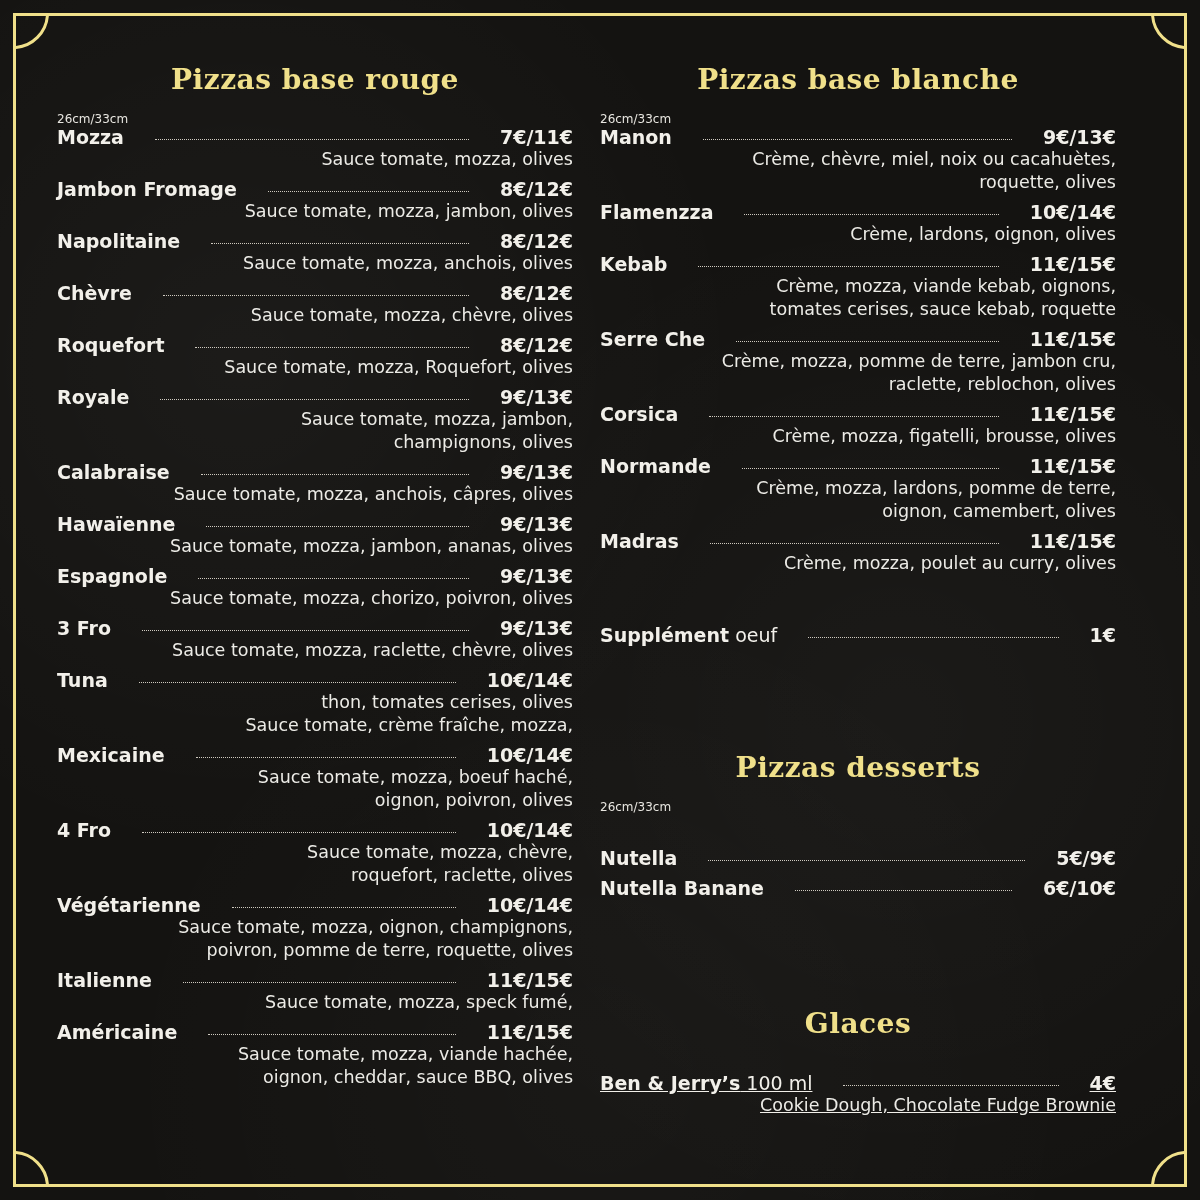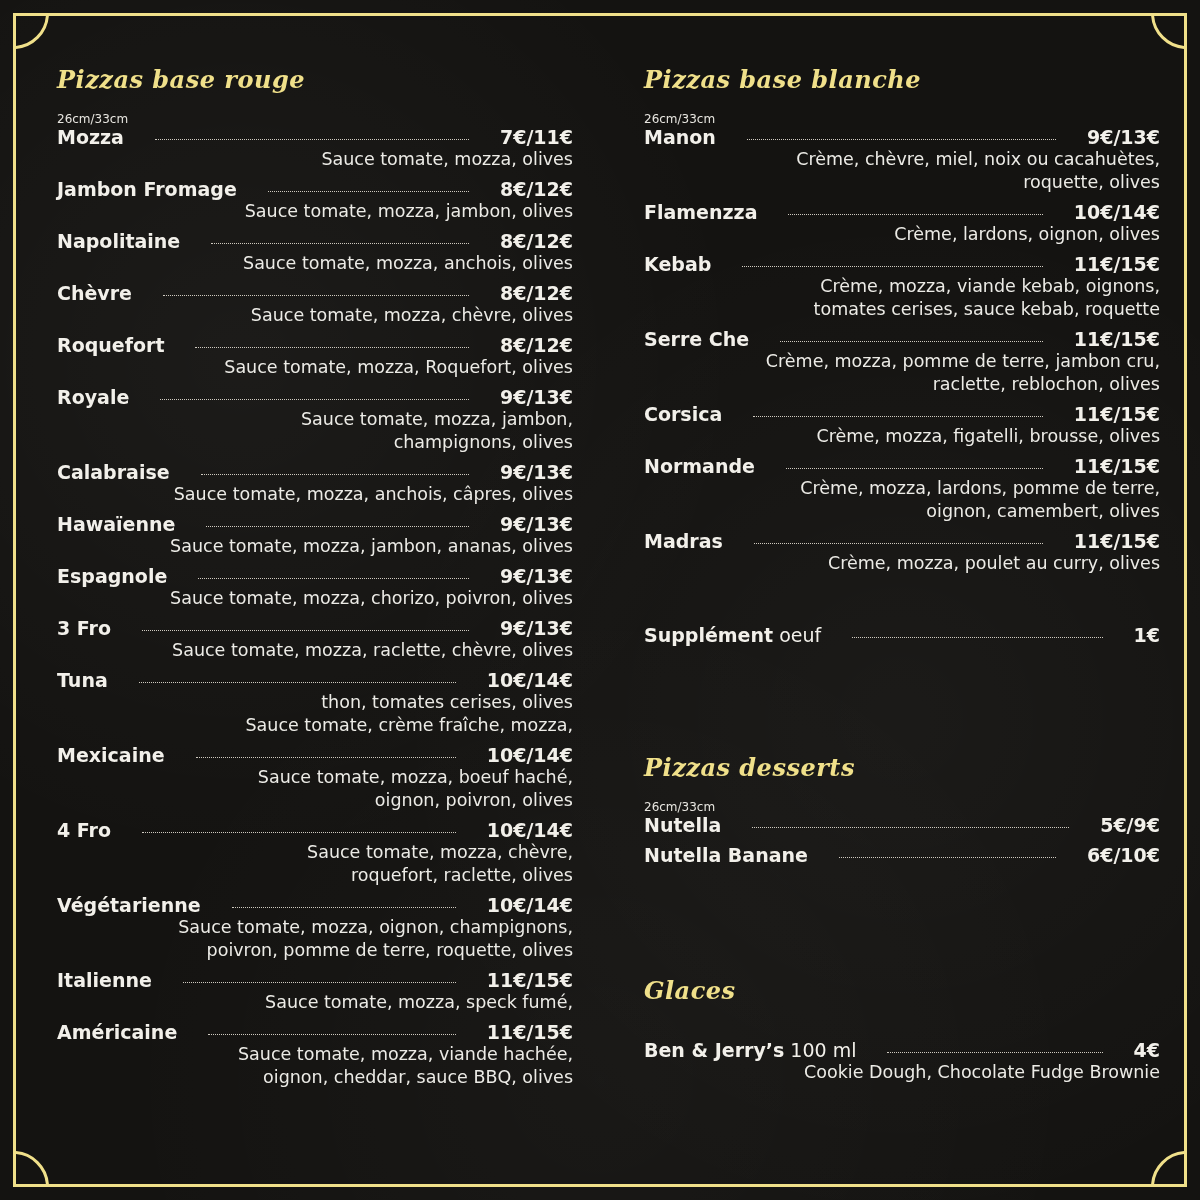--- a/index.html
+++ b/index.html
@@ -23,26 +23,26 @@
       border: 3px solid #f0e08a; border-radius: 50%;
     }
     .corner.tl { left: -39px; top: -39px; }
     .corner.tr { right: -39px; top: -39px; }
     .corner.bl { left: -39px; bottom: -39px; }
     .corner.br { right: -39px; bottom: -39px; }
     .corner-mask { position: absolute; inset: 0; overflow: hidden; }
 
     .col { position: absolute; top: 58px; }
     .col.left { left: 57px; width: 516px; }
-    .col.right { left: 644px; width: 516px; }
+    .col.right { left: 600px; width: 516px; }
 
     .section-title {
       font-family: "DejaVu Serif", serif; font-weight: bold;
-      color: #f0e08a; text-align: left; font-size: 24px;
-      letter-spacing: 0.5px; margin: 0; line-height: 44px; font-style: italic;
+      color: #f0e08a; text-align: center; font-size: 28px;
+      letter-spacing: 0.5px; margin: 0; line-height: 44px;
     }
     .size-label {
       font-size: 12px; color: #e8e6e0; line-height: 14px;
       margin-top: 10px;
     }
     .item { margin-bottom: 7px; }
     .item-row {
       display: flex; align-items: baseline; font-size: 19px; line-height: 22px;
       font-weight: bold;
       gap: 29px;
@@ -56,21 +56,21 @@
     .item-price { white-space: nowrap; font-weight: bold; }
     .item-desc {
       font-size: 17.5px; line-height: 23px; padding-left: 19px;
       color: #ecebe6; font-weight: normal; text-align: right;
     }
     .item-desc span { display: block; }
 
     .gap-supp { height: 42px; }
     .title-desserts { margin-top: 100px; }
     .title-glaces { margin-top: 103px; }
-    .glaces-list { margin-top: 26px; }
+    .glaces-list { margin-top: 26px; text-decoration: underline; }
   </style>
 </head>
 <body>
 
 <div class="frame">
   <div class="corner-mask">
     <div class="corner tl"></div>
     <div class="corner tr"></div>
     <div class="corner bl"></div>
     <div class="corner br"></div>
@@ -338,21 +338,21 @@
       <span class="item-name"><span>Supplément</span><span class="light"> oeuf</span></span>
       <span class="dots"></span>
       <span class="item-price">1€</span>
     </div>
   </div>
 
   <div>
     <h2 class="section-title title-desserts">Pizzas desserts</h2>
     <div class="size-label">26cm/33cm</div>
     <div id="dessert-list">
-        <div class="item" style="margin-bottom: 8px;">
+        <div class="item" style="margin-bottom: 8px; margin-top: 33px;">
           <div class="item-row">
             <span class="item-name"><span>Nutella</span></span>
             <span class="dots"></span>
             <span class="item-price">5€/9€</span>
           </div>
         </div>
         <div class="item" style="margin-bottom: 8px; text-align: center;">
           <div class="item-row">
             <span class="item-name"><span>Nutella Banane</span></span>
             <span class="dots"></span>

